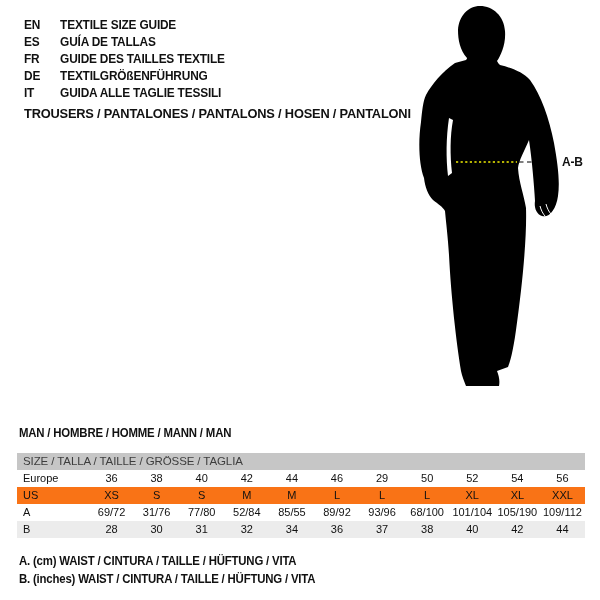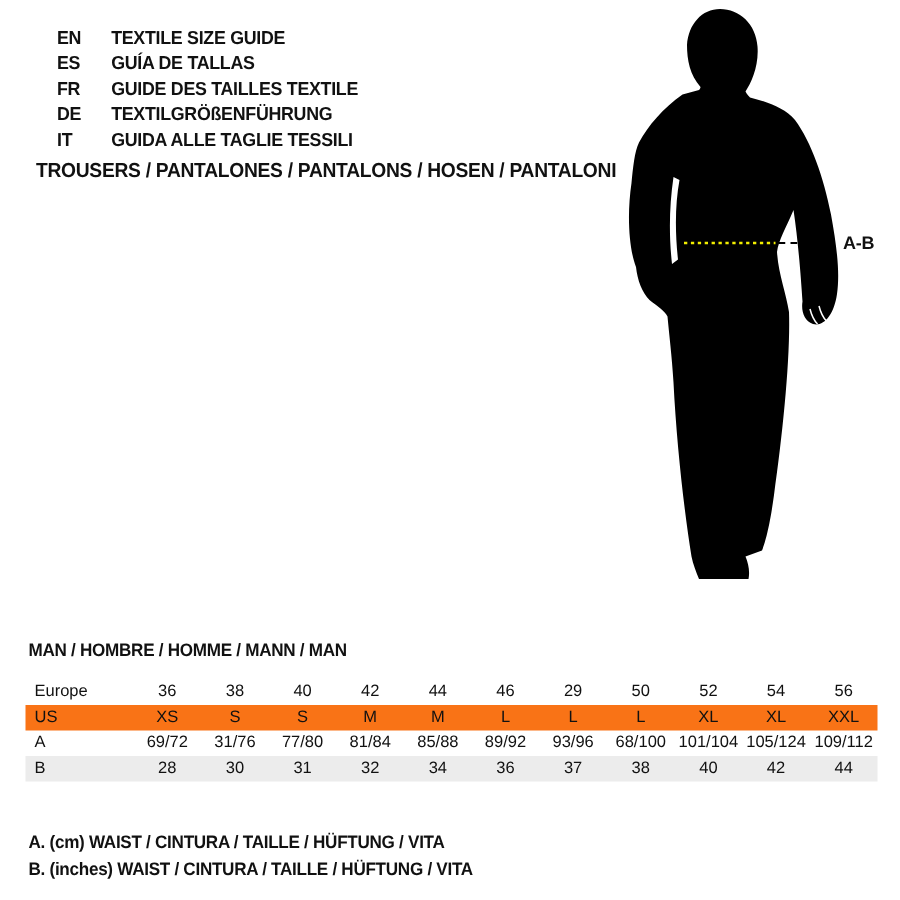--- a/index.html
+++ b/index.html
@@ -1,20 +1,20 @@
 <!DOCTYPE html>
 <html><head>
 <meta charset="utf-8">
 <style>
   html,body { margin:0; padding:0; background:#ffffff; }
   body { width:600px; height:600px; font-family:"Liberation Sans", sans-serif; color:#111; }
   .canvas { position:relative; width:600px; height:600px; overflow:hidden; background:#fff; }
 
   
-  .lang-block { position:absolute; left:38px; top:16px; }
+  .lang-block { position:absolute; left:24px; top:16px; }
   .lang-row { display:flex; height:17px; align-items:center; font-weight:bold;
               font-size:12.5px; letter-spacing:-0.2px; transform:scaleX(0.95);
               transform-origin:0 50%; white-space:nowrap; }
   .lang-code { width:38px; flex:0 0 38px; }
 
   .garment-title { position:absolute; left:24px; top:106px; font-weight:bold;
                    font-size:13.5px; letter-spacing:-0.2px; transform:scaleX(0.95);
                    transform-origin:0 50%; white-space:nowrap; }
 
   
@@ -107,20 +107,21 @@
 
     <line x1="456" y1="162" x2="517" y2="162" stroke-width="1.6" stroke-dasharray="2.2,2.4" stroke="#f2ee00"></line>
 
     <line x1="519" y1="162" x2="558" y2="162" stroke-width="1.2" stroke-dasharray="4.5,3.5" stroke="#000000"></line>
   </svg>
   <span class="ab-label">A-B</span>
 
   <div class="section-title">MAN / HOMBRE / HOMME / MANN / MAN</div>
 
   <div class="size-table">
+    <div class="thead" style="background-color: rgb(198, 198, 198);">SIZE / TALLA / TAILLE / GRÖSSE / TAGLIA</div>
 
     <div class="trow">
       <span class="rlabel">Europe</span>
       <span class="cell">36</span>
       <span class="cell">38</span>
       <span class="cell">40</span>
       <span class="cell">42</span>
       <span class="cell">44</span>
       <span class="cell">46</span>
       <span class="cell">29</span>
@@ -143,27 +144,27 @@
       <span class="cell">XL</span>
       <span class="cell">XL</span>
       <span class="cell">XXL</span>
     </div>
 
     <div class="trow">
       <span class="rlabel">A</span>
       <span class="cell">69/72</span>
       <span class="cell">31/76</span>
       <span class="cell">77/80</span>
-      <span class="cell">81/84</span>
-      <span class="cell">85/88</span>
+      <span class="cell">52/84</span>
+      <span class="cell">85/55</span>
       <span class="cell">89/92</span>
       <span class="cell">93/96</span>
       <span class="cell">68/100</span>
       <span class="cell">101/104</span>
-      <span class="cell">105/124</span>
+      <span class="cell">105/190</span>
       <span class="cell">109/112</span>
     </div>
 
     <div class="trow" style="background-color: rgb(236, 236, 236);">
       <span class="rlabel">B</span>
       <span class="cell">28</span>
       <span class="cell">30</span>
       <span class="cell">31</span>
       <span class="cell">32</span>
       <span class="cell">34</span>

